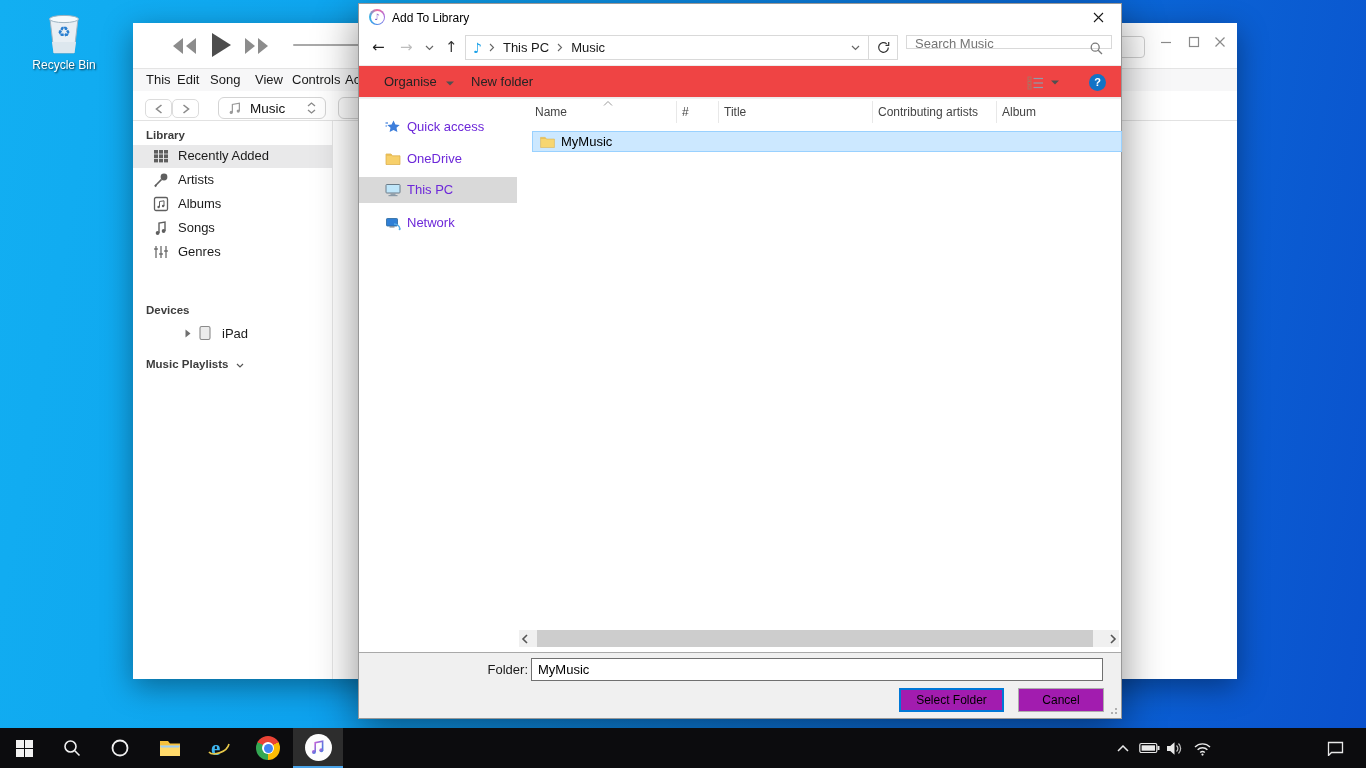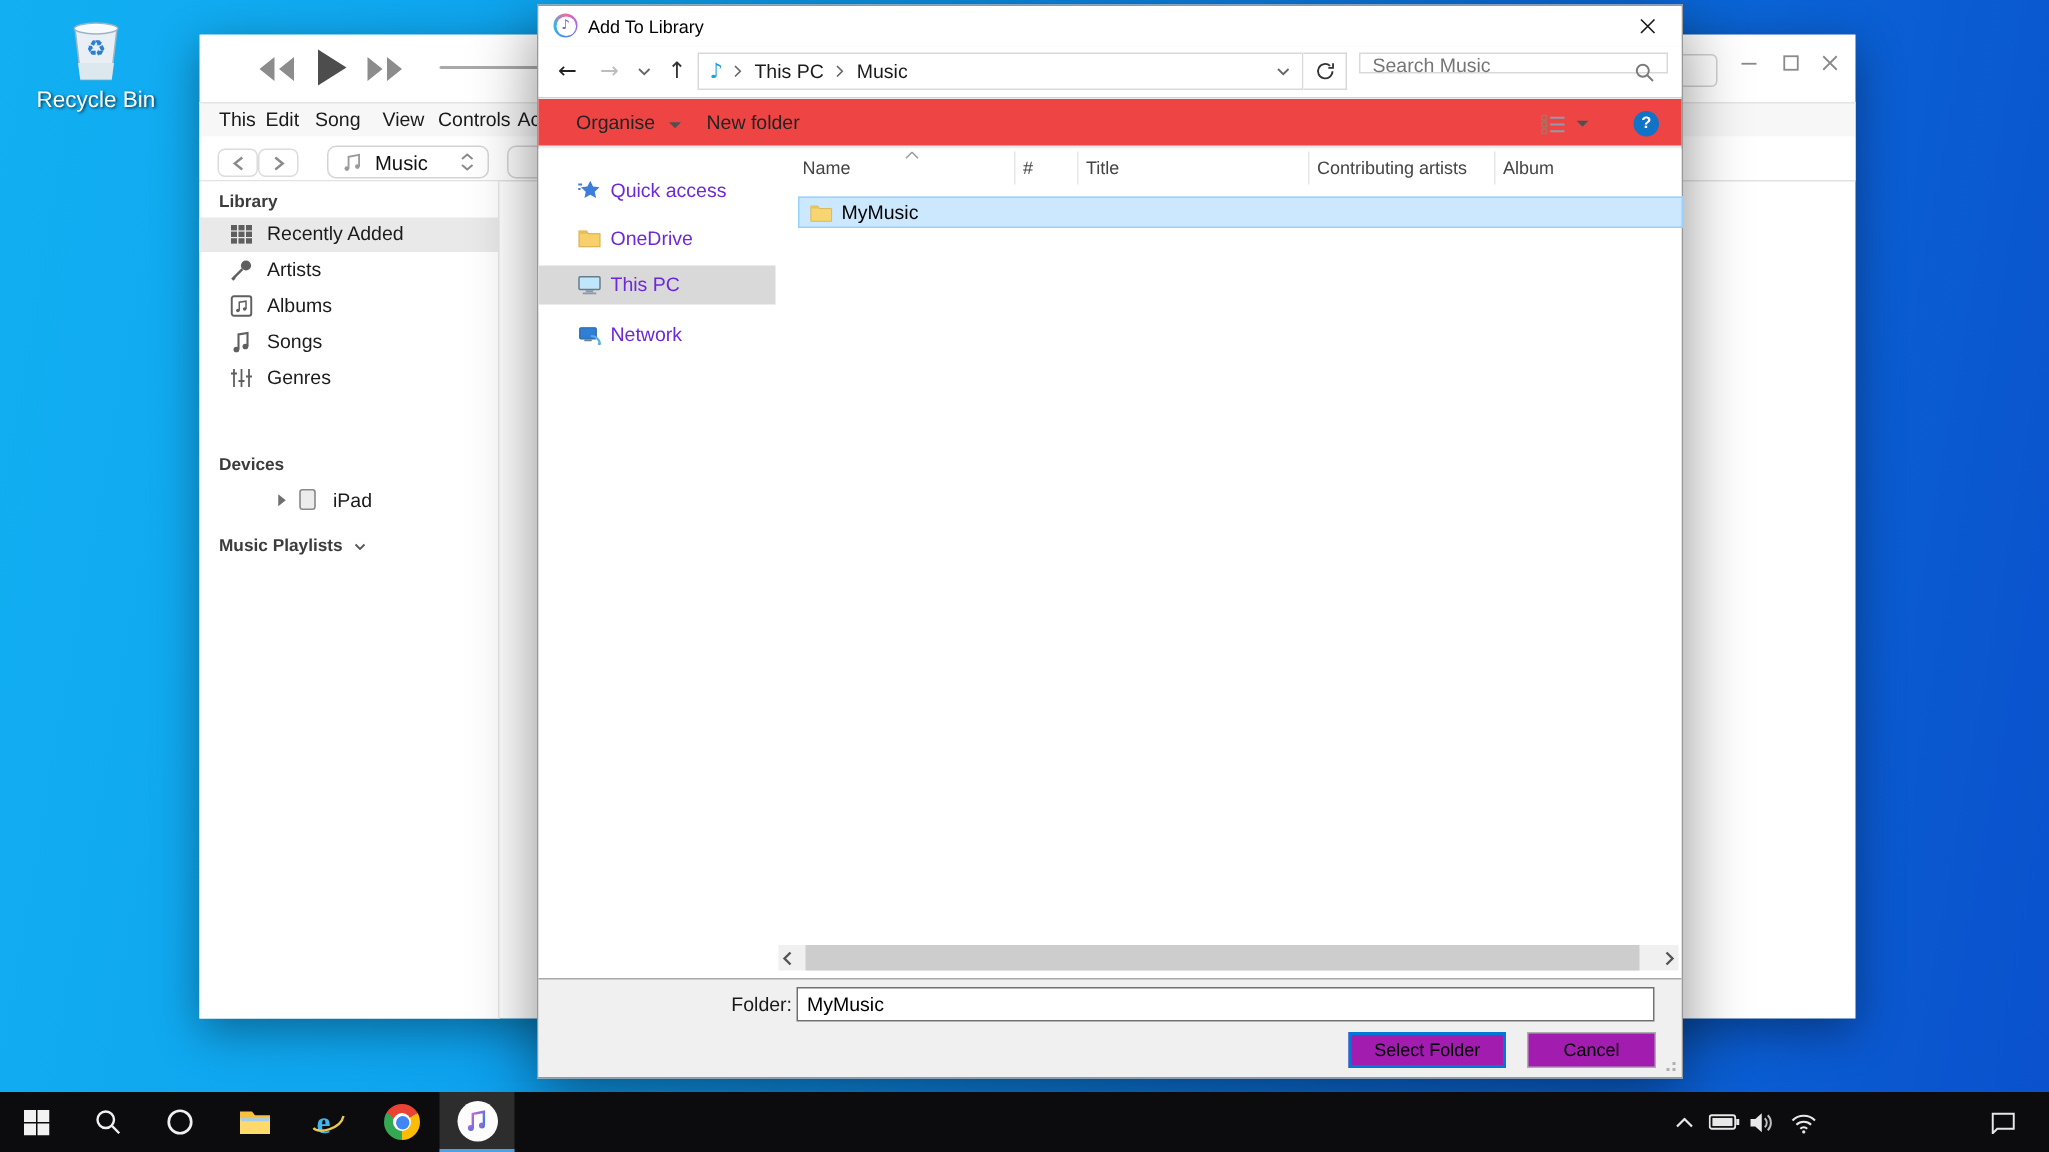--- a/index.html
+++ b/index.html
@@ -9,21 +9,21 @@
     background: linear-gradient(100deg, #12aff2 0%, #0ea3ee 28%, #0b6cd9 68%, #0a51cd 100%);
     position: relative;
     font-size: 13px;
     color:#1a1a1a;
   }
   .abs { position:absolute; }
   svg { display:block; }
 
   
   .recycle { left:24px; top:8px; width:80px; text-align:center; }
-  .recycle-label { color:#fff; font-size:15px; margin-top:2px; text-shadow: 1px 1px 2px rgba(0,0,0,.75); }
+  .recycle-label { color:#fff; font-size:12px; margin-top:2px; text-shadow: 1px 1px 2px rgba(0,0,0,.75); }
 
   
   .itunes { left:133px; top:23px; width:1104px; height:656px; background:#fff;
             box-shadow: 0 8px 28px rgba(0,0,0,.38); }
   .it-menubar { top:45px; left:0; right:0; height:23px; background:#f7f7f8; border-top:1px solid #e4e4e4; }
   .it-menu-item { top:3px; font-size:13px; color:#1a1a1a; }
   .it-navrow { top:68px; left:0; right:0; height:29px; background:#fff; }
   .it-divider { top:97px; left:0; right:0; height:1px; background:#e2e2e2; }
   .nav-btn { top:8px; width:27px; height:19px; border:1px solid #dcdcdc; border-radius:5px; background:#fff;
              display:flex; align-items:center; justify-content:center; }

